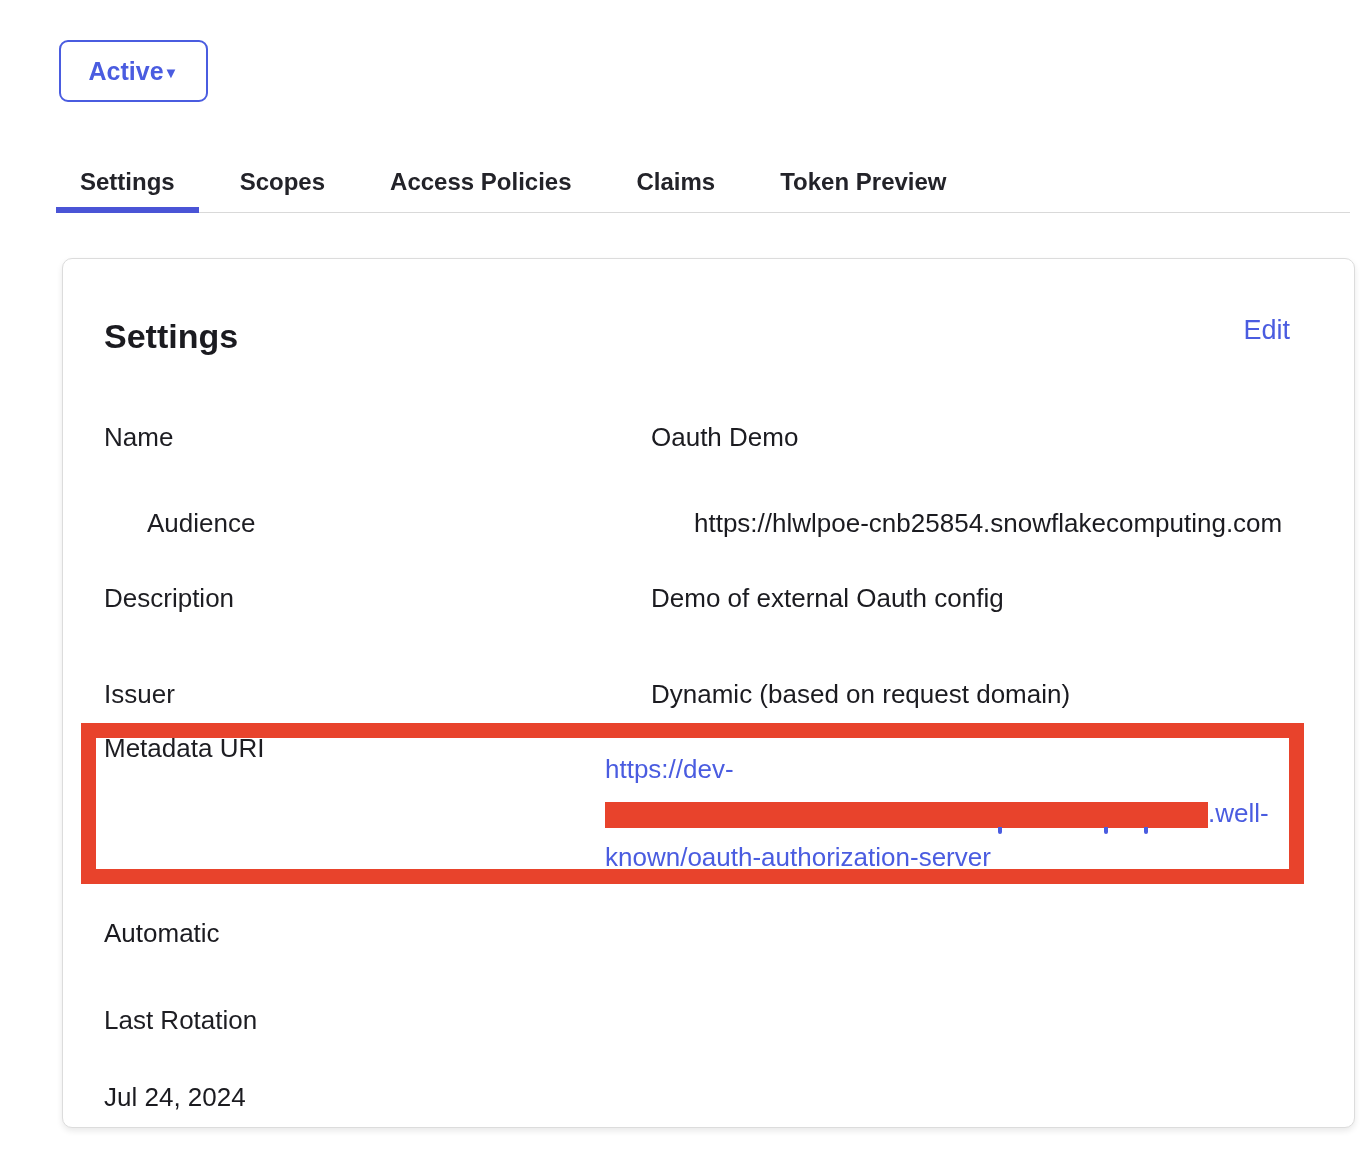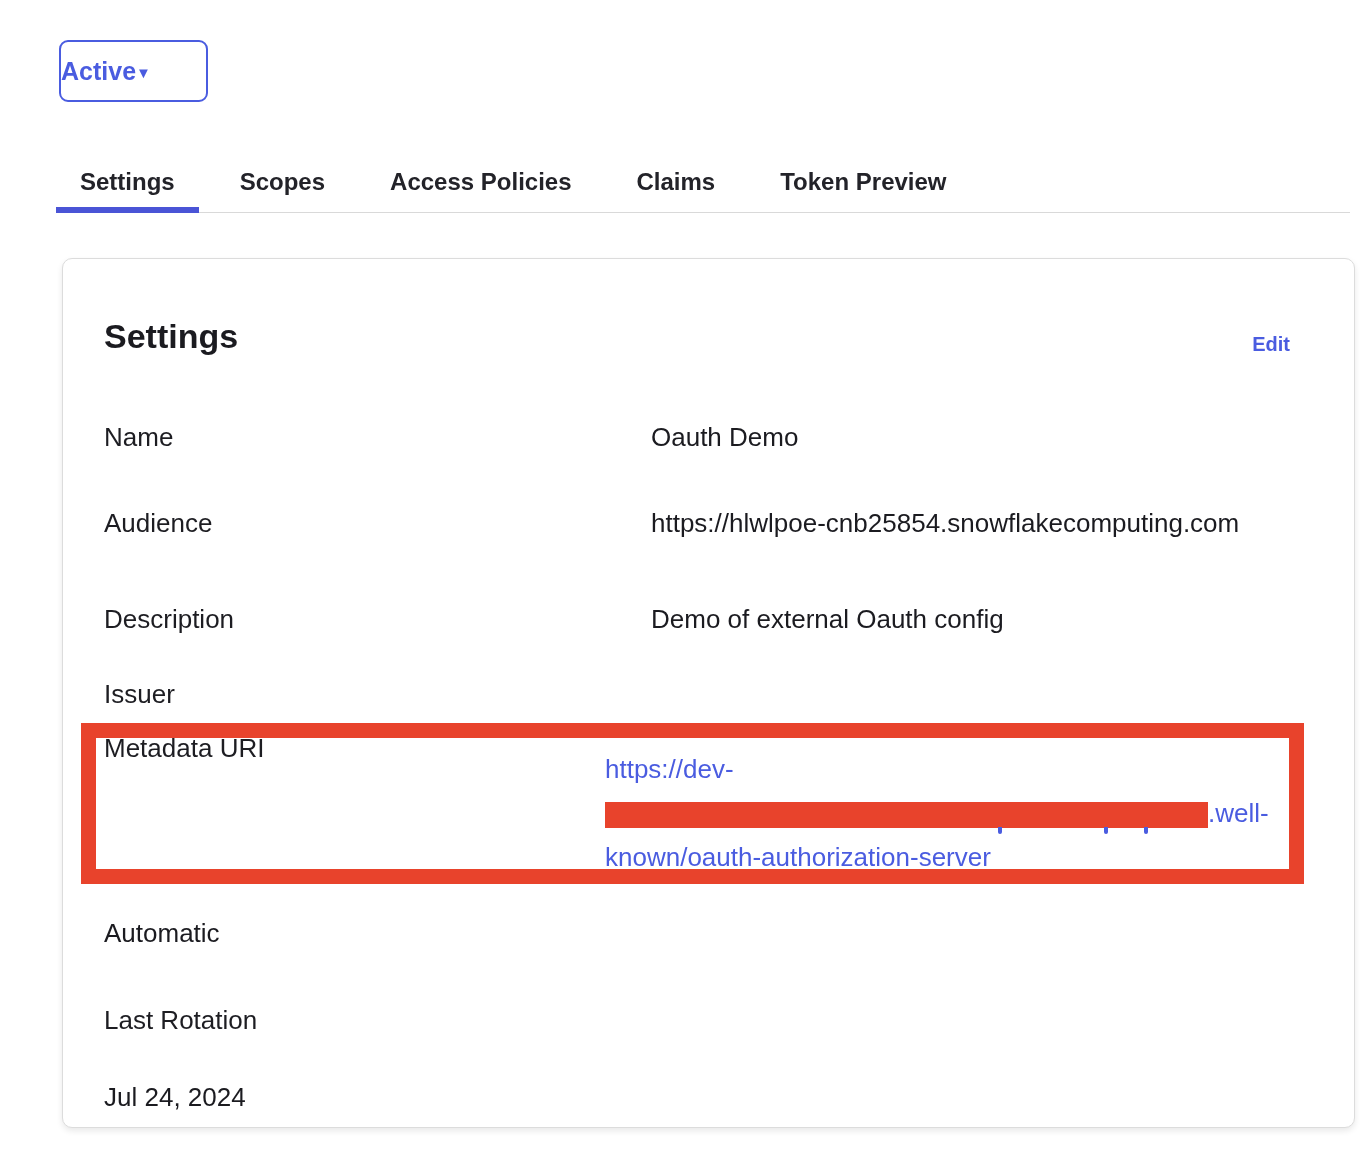--- a/index.html
+++ b/index.html
@@ -12,21 +12,21 @@
   }
   *{box-sizing:border-box;margin:0;padding:0;}
   html,body{background:#fff;}
   body{font-family:"Liberation Sans", sans-serif;}
   .page{position:relative;width:1365px;height:1169px;background:#fff;overflow:hidden;}
 
   
   .status-btn{
     position:absolute;left:59px;top:40px;width:149px;height:62px;
     background:#fff;border:2px solid var(--accent-blue);border-radius:9px;
-    display:flex;align-items:center;justify-content:flex-start;
+    display:flex;align-items:center;justify-content:center;
     color:var(--accent-blue);font-weight:700;font-size:25px;cursor:pointer;
   }
   .status-btn .caret{font-size:15px;line-height:1;transform:translateY(1px);}
 
   
   .tabbar{
     position:absolute;left:56px;top:152px;width:1294px;height:61px;
     display:flex;gap:17px;border-bottom:1px solid var(--line);
   }
   .tab{
@@ -38,29 +38,29 @@
     background:var(--tab-underline-blue);
   }
 
   
   .card{
     position:absolute;left:62px;top:258px;width:1293px;height:870px;
     background:#fff;border:1px solid #dcdcdc;border-radius:10px;
     box-shadow:0 3px 6px rgba(0,0,0,.09);
   }
   .card-title{position:absolute;left:41px;top:58px;font-size:34px;font-weight:700;color:#1b1b20;}
-  .edit-link{position:absolute;right:64px;top:74px;font-size:20px;font-weight:700;
+  .edit-link{position:absolute;right:64px;top:56px;font-size:27px;font-weight:400;
     color:var(--accent-blue);cursor:pointer;}
 
   .row{position:absolute;left:41px;display:flex;width:1210px;font-size:26px;color:var(--ink);gap:46px;}
   .row .lbl{width:501px;display:flex;align-items:center;flex:none;}
   .row .val{color:#1b1b20;white-space:nowrap;}
   .row-name{top:163px;}
-  .row-audience{top:249px;}
-  .row-description{top:345px;}
+  .row-audience{top:249px;margin-left:43px;}
+  .row-description{top:324px;}
   .row-issuer{top:420px;align-items:flex-end;}
   .row-signing{top:659px;}
   .row-last{top:746px;flex-direction:column;}
 
   .metadata-label{position:absolute;left:41px;top:474px;font-size:26px;color:var(--ink);}
   .metadata-value{
     position:absolute;left:542px;top:480px;width:700px;
     font-size:26px;line-height:44px;color:var(--accent-blue);cursor:pointer;margin-top:8px;
   }
   .redact-bar{
@@ -125,20 +125,21 @@
       <div class="val">https://hlwlpoe-cnb25854.snowflakecomputing.com</div>
     </div>
 
     <div class="row row-description">
       <div class="lbl">Description</div>
       <div class="val">Demo of external Oauth config</div>
     </div>
 
     <div class="row row-issuer">
       <div class="lbl">Issuer</div>
+      <div class="val">Dynamic (based on request domain)</div>
     </div>
 
     <div class="metadata-label">Metadata URI</div>
     <div class="metadata-value">
       <span>https://dev-</span><br>
       <span class="redact-bar"><span class="desc-mark m1"></span><span class="desc-mark m2"></span><span class="desc-mark m3"></span></span><span>.well-</span><br>
       <span>known/oauth-authorization-server</span>
     </div>
     <div class="annotation-box"></div>
 

